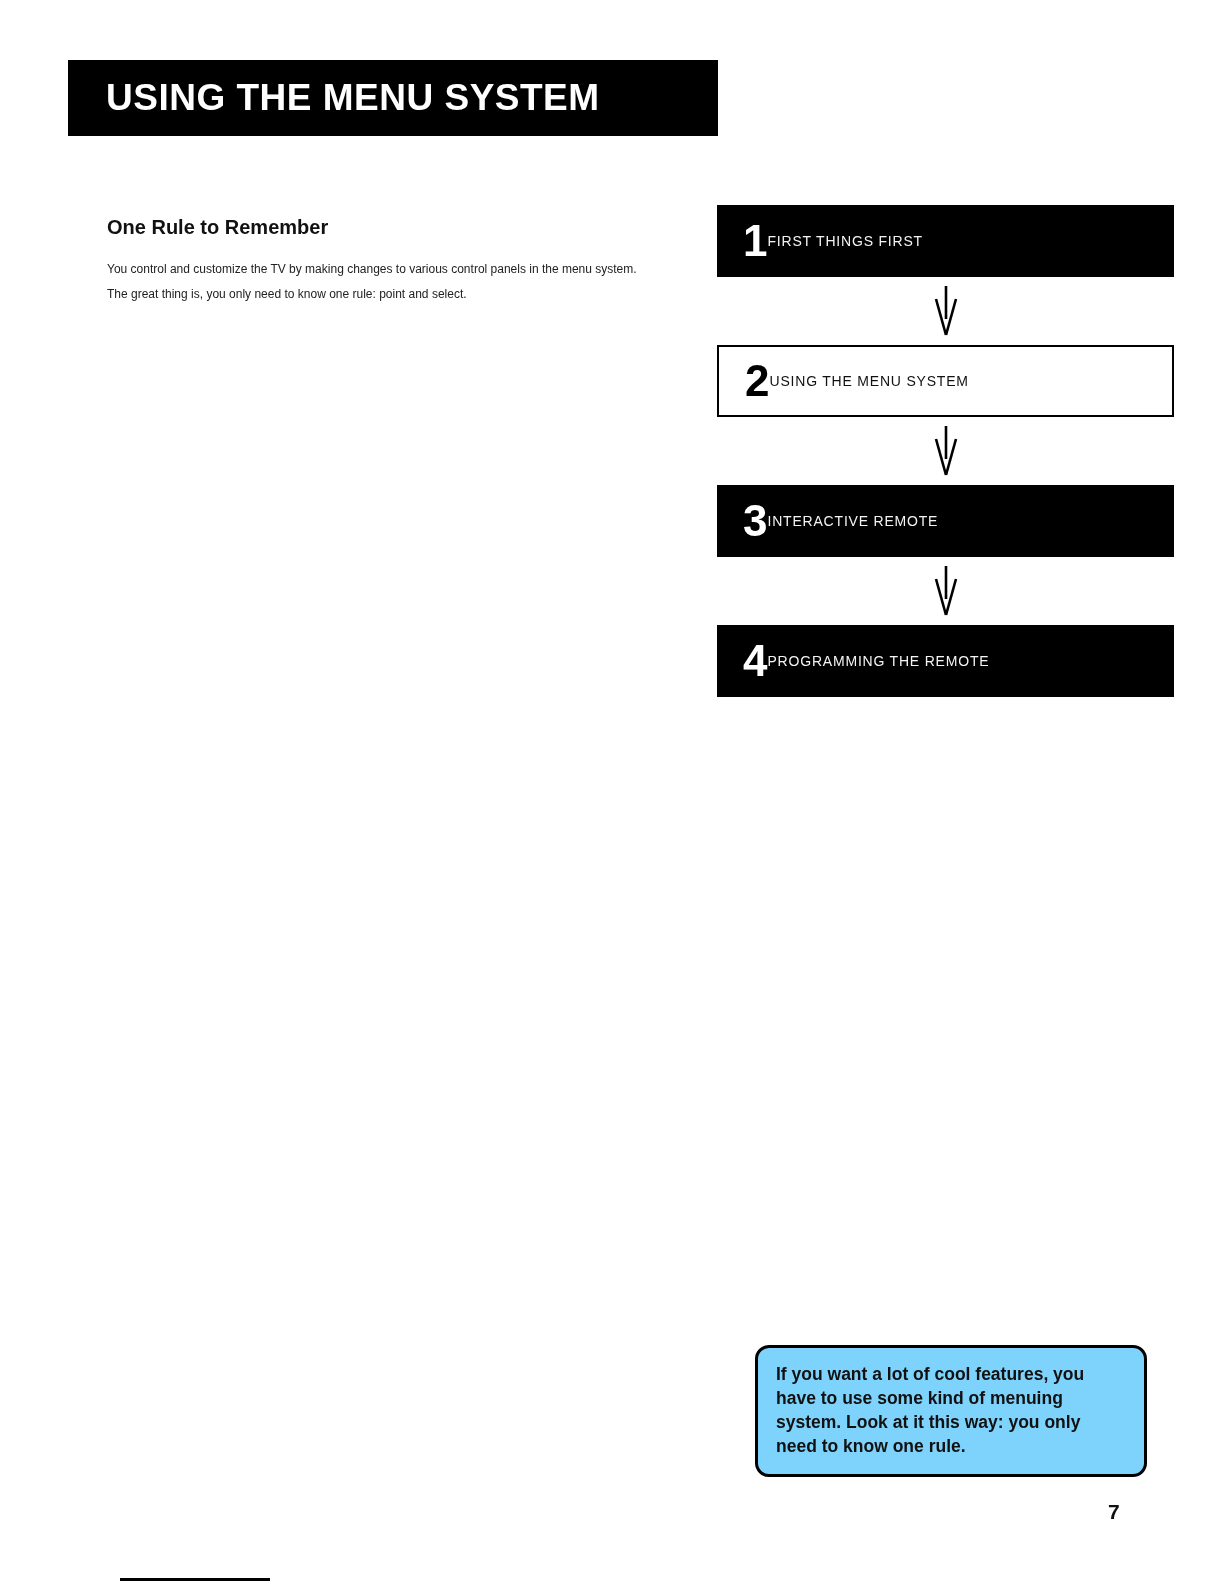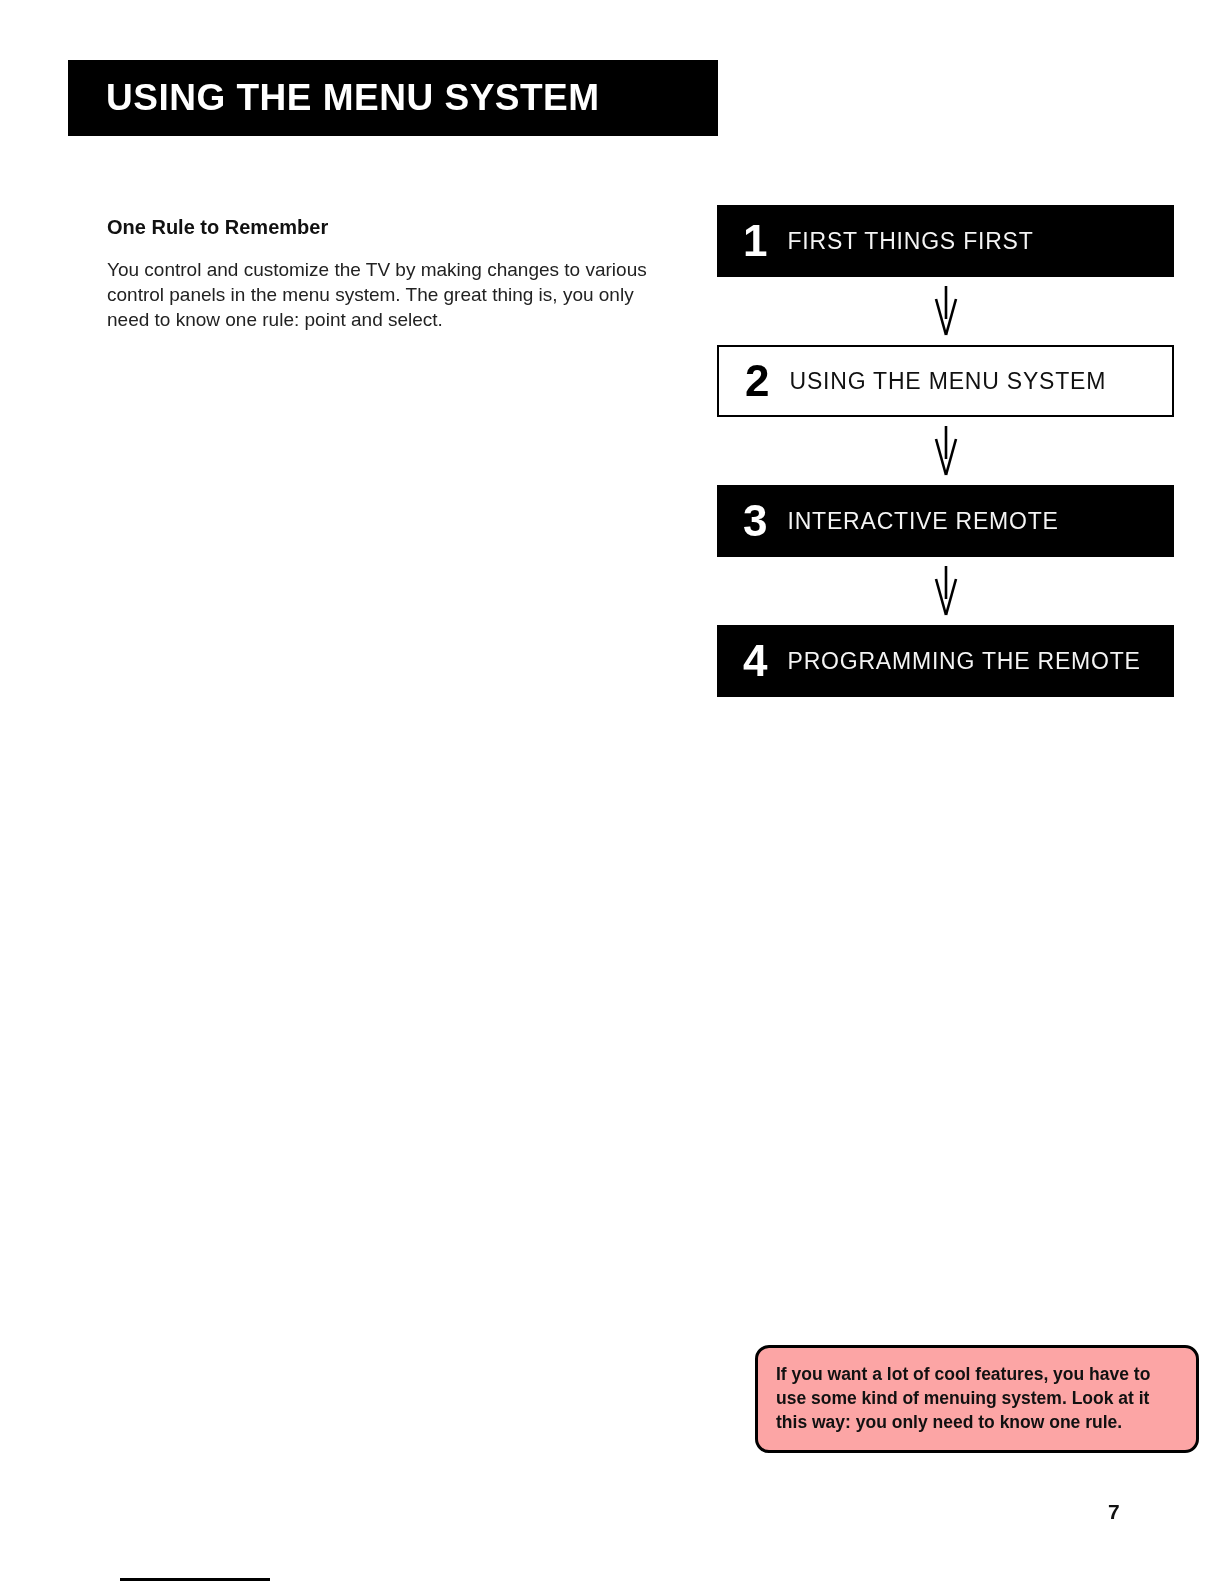--- a/index.html
+++ b/index.html
@@ -45,21 +45,21 @@
     top: 216px;
     width: 545px;
   }
   .left-col .section-heading {
     font-size: 20px;
     font-weight: bold;
     margin: 0 0 18px 0;
     color: #111111;
   }
   .left-col .body-text {
-    font-size: 19px;
+    font-size: 12px;
     line-height: 25px;
     color: #222222;
     margin: 0;
   }
 
   
   .flowchart {
     position: absolute;
     left: 717px;
     top: 205px;
@@ -85,44 +85,43 @@
   }
   .step .step-num {
     font-size: 44px;
     font-weight: bold;
     margin-left: 26px;
     line-height: 1;
   }
   .step.dark .step-num { color: #ffffff; }
   .step.light .step-num { color: #000000; }
   .step .step-label {
-    font-size: 23px;
+    font-size: 14px;
     font-weight: 400;
     letter-spacing: 0.8px;
-    margin-left: 20px;
     white-space: nowrap;
   }
   .arrow-wrap {
     height: 68px;
     display: flex;
     align-items: center;
     justify-content: center;
   }
 
   
   .callout {
     position: absolute;
     left: 755px;
     top: 1345px;
-    width: 444px;
+    width: 392px;
     box-sizing: border-box;
     border: 3px solid #000000;
     border-radius: 14px;
     padding: 14px 18px 16px 18px;
-    background: #fca5a5;
+    background: #7dd3fc;
   }
   .callout .callout-text {
     font-size: 17.5px;
     font-weight: bold;
     line-height: 24px;
     color: #111111;
     margin: 0;
   }
 
   

